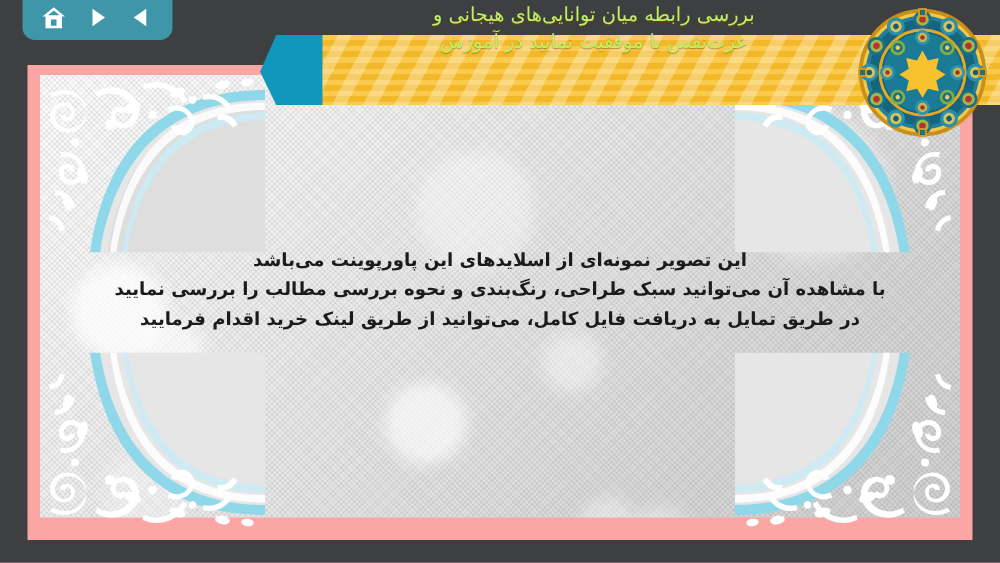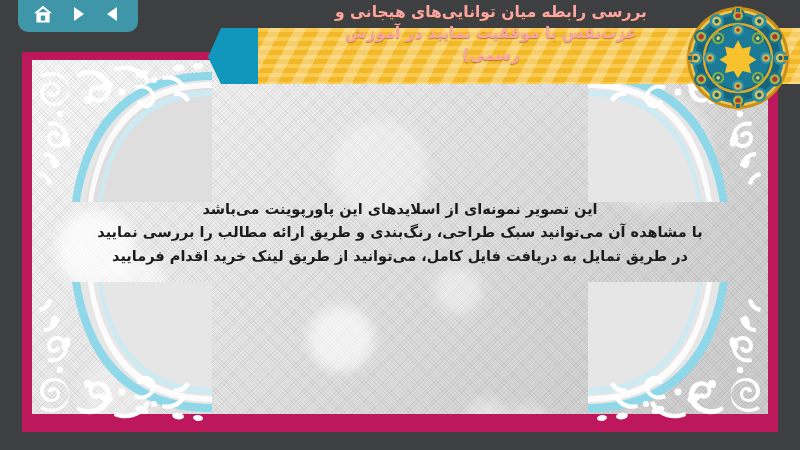--- a/index.html
+++ b/index.html
@@ -19,21 +19,21 @@
     background:#3f96a8;border-radius:10px;
     display:flex;align-items:flex-end;justify-content:space-around;
     padding:0 8px 6px 8px;box-sizing:border-box;z-index:60;
   }
   .nav-btn{width:26px;height:24px;display:flex;align-items:center;justify-content:center;cursor:pointer;}
   .nav-btn svg{display:block;}
 
   
   #slide{
     position:absolute;left:22px;top:52px;width:756px;height:380px;
-    background:#be185d;overflow:hidden;z-index:10;
+    background:#fca5a5;overflow:hidden;z-index:10;
   }
   
   #slide-inner{
     position:absolute;left:10px;top:8px;right:10px;bottom:18px;
     background:
       linear-gradient(135deg,#fbfbfb 0%,#eeeeee 30%,#e2e2e2 55%,#d6d6d6 78%,#cfcfcf 100%);
     overflow:hidden;
   }
   
   #texture{
@@ -68,24 +68,24 @@
     background-image:
       repeating-linear-gradient(-62deg,
         rgba(255,255,255,.30) 0 10px,
         rgba(255,255,255,0) 10px 22px),
       repeating-linear-gradient(180deg,
         rgba(255,255,255,.16) 0 4px,
         rgba(0,0,0,.03) 4px 9px);
     z-index:41;
   }
   #title-text{
-    position:absolute;left:266px;top:2px;width:450px;
+    position:absolute;left:250px;top:2px;width:450px;
     text-align:center;direction:rtl;
-    font-size:15.5px;line-height:1.38;font-weight:bold;
-    color:#fca5a5;
+    font-size:15.5px;line-height:1.38;font-weight:normal;
+    color:#bef264;
     text-shadow:0 1px 1px rgba(120,70,0,.55);
     z-index:45;pointer-events:none;
   }
 
   
   #medallion{position:absolute;left:686px;top:6px;width:104px;height:104px;z-index:50;}
   #medallion svg{display:block;}
 
   
   #body-text{
@@ -111,21 +111,21 @@
       <div class="bokeh" style="left:276px;top:246px;width:66px;height:66px;opacity:.85;"></div>
       <div class="bokeh" style="left:402px;top:206px;width:48px;height:48px;opacity:.55;"></div>
       <div class="bokeh" style="left:432px;top:338px;width:44px;height:44px;opacity:.5;"></div>
       <div class="bokeh" style="left:470px;top:344px;width:52px;height:52px;opacity:.45;"></div>
       <div class="bokeh" style="left:300px;top:60px;width:96px;height:96px;opacity:.5;"></div>
       <div class="bokeh" style="left:560px;top:30px;width:120px;height:120px;opacity:.45;"></div>
       <div class="bokeh" style="left:50px;top:300px;width:70px;height:70px;opacity:.4;"></div>
 
       <div id="body-text">
         <div class="line">این تصویر نمونه‌ای از اسلایدهای این پاورپوینت می‌باشد</div>
-        <div class="line">با مشاهده آن می‌توانید سبک طراحی، رنگ‌بندی و طریق ارائه مطالب را بررسی نمایید</div>
+        <div class="line">با مشاهده آن می‌توانید سبک طراحی، رنگ‌بندی و نحوه بررسی مطالب را بررسی نمایید</div>
         <div class="line">در طریق تمایل به دریافت فایل کامل، می‌توانید از طریق لینک خرید اقدام فرمایید</div>
       </div>
     </div>
 
     <div class="corner" id="corner-tl">
       <svg viewBox="0 0 190 150" xmlns="http://www.w3.org/2000/svg">
         <defs>
           <clipPath id="cl-tl">
               <rect x="0" y="0" width="190" height="150"></rect>
             </clipPath>
@@ -260,21 +260,20 @@
       </svg>
     </div>
   </div>
 
   <div id="title-banner-wrap">
     <div id="banner-tab"></div>
     <div id="banner-bar"></div>
     <div id="title-text">
       <div>بررسی رابطه میان توانایی‌های هیجانی و</div>
       <div>عزت‌نفس با موفقیت نمایید در آموزش</div>
-      <div>رسمی)</div>
     </div>
   </div>
 
   <div id="medallion">
     <svg viewBox="0 0 104 104" xmlns="http://www.w3.org/2000/svg">
       <defs>
         <g id="rosette">
           <circle r="7.2" fill="#1d6f86"></circle>
           <circle r="5" fill="#9fb84b"></circle>
           <circle r="2.6" fill="#b8322f"></circle>

